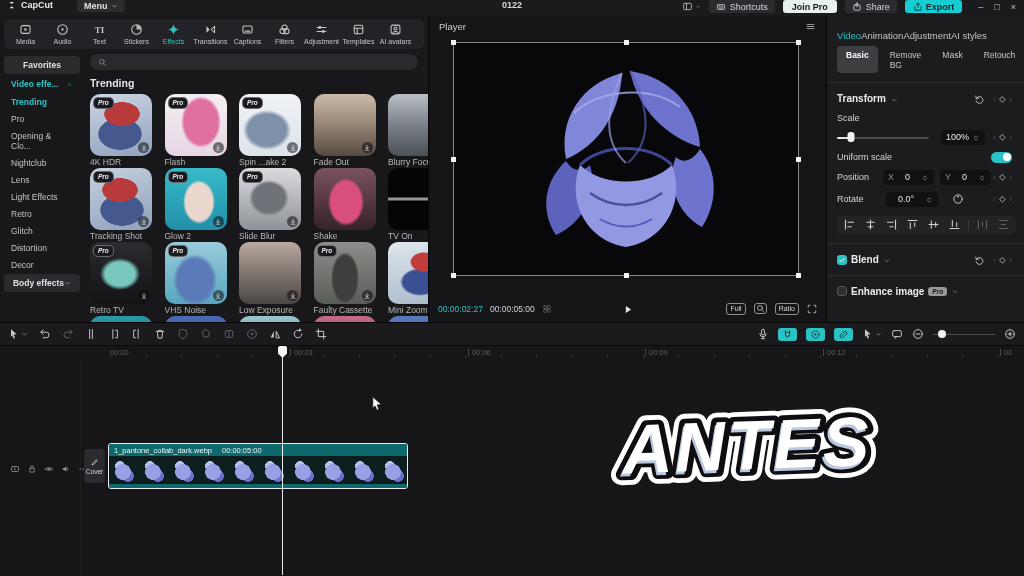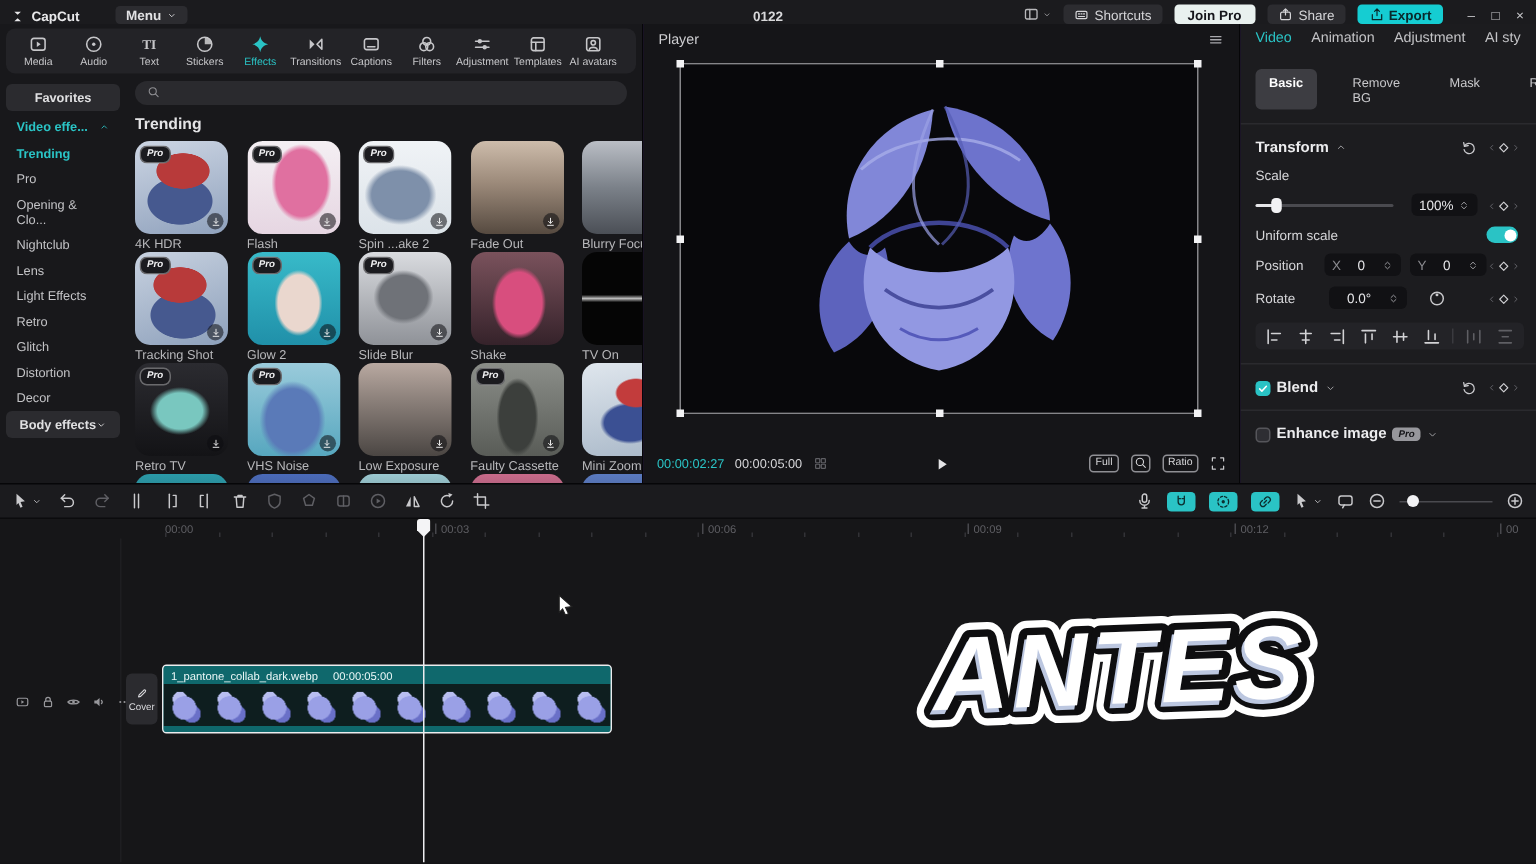--- a/index.html
+++ b/index.html
@@ -2,21 +2,21 @@
 <html><head>
 <meta charset="utf-8">
 <style>
 *{margin:0;padding:0;box-sizing:border-box}
 html,body{width:1024px;height:576px;background:#000;overflow:hidden}
 body{font-family:"Liberation Sans",sans-serif;-webkit-font-smoothing:antialiased}
 .app{position:relative;width:1024px;height:576px;background:#141416;color:#ddd;overflow:hidden}
 .ic{display:inline-block;vertical-align:middle;fill:none;stroke:currentColor;stroke-width:1.3;stroke-linecap:round;stroke-linejoin:round;flex-shrink:0}
 
 
-.titlebar{height:16px;background:#1b1b1e;display:flex;align-items:flex-end;padding:0 8px;gap:6px;font-size:9px;color:#c9c9cc;position:relative;z-index:6}
+.titlebar{height:16px;background:#1b1b1e;display:flex;align-items:flex-start;padding:0 8px;gap:6px;font-size:9px;color:#c9c9cc;position:relative;z-index:6}
 .logo{display:flex;align-items:center;gap:3px;font-weight:bold;color:#e8e8ea}
 .menu-btn{background:#2c2c30;border-radius:3px;height:12px;padding:0 7px;display:flex;align-items:center;gap:3px;font-weight:bold;margin-left:18px;color:#e2e2e4}
 .tb-center{position:absolute;left:0;right:0;text-align:center;font-weight:bold;color:#d8d8da;pointer-events:none}
 .tb-right{margin-left:auto;display:flex;align-items:center;gap:8px;z-index:2}
 .tb-chip{background:#2c2c30;border-radius:3px;height:13px;padding:0 7px;display:flex;align-items:center;gap:4px;color:#d5d5d8}
 .tb-joinpro{background:#e9f1ef;color:#15151a;font-weight:bold;border-radius:3px;height:13px;padding:0 9px;display:flex;align-items:center}
 .tb-export{background:#15cdd2;color:#09292b;font-weight:bold;border-radius:3px;height:13px;padding:0 8px;display:flex;align-items:center;gap:3px}
 .win-btns{display:flex;gap:11px;color:#c5c5c8;font-size:9px;margin-left:8px;align-items:center}
 
 
@@ -55,23 +55,23 @@
 .h-bl{left:-3px;bottom:-3px}.h-bm{left:calc(50% - 2.5px);bottom:-3px}.h-br{right:-3px;bottom:-3px}
 .player-controls{height:26px;display:flex;align-items:center;padding:0 9px;font-size:8.5px;color:#cfcfd2;position:relative;gap:7px}
 .pc-time{color:#2ac3c5}.pc-dur{color:#d6d6d9}
 .pc-center{position:absolute;left:50%;transform:translateX(-50%);color:#e4e4e6}
 .pc-right{margin-left:auto;display:flex;align-items:center;gap:8px}
 .boxed{border:1px solid #8f8f94;border-radius:3px;font-size:7px;padding:1px 3px;color:#d6d6d9;line-height:1.2}
 .dim{color:#5f5f64 !important}
 
 
 .inspector{flex:1;background:#1c1c1f;padding:4px 10px;font-size:9px;overflow:hidden;position:relative}
-.tabs{display:flex;gap:13px;align-items:flex-start;height:21px;font-size:9.5px;color:#c3c3c6;white-space:nowrap;overflow:hidden}
+.tabs{display:flex;align-items:flex-end;height:21px;font-size:9.5px;color:#c3c3c6;white-space:nowrap;overflow:hidden}
 .tab.active{color:#2ac3c5}
-.subtabs{display:flex;gap:15px;margin-top:5px}
+.subtabs{display:flex;gap:3px;margin-top:5px}
 .subtab{padding:3.5px 9px;border-radius:4px;color:#c9c9cc;font-size:8.5px}
 .subtab.active{background:#3d3d42;color:#fff;font-weight:bold}
 .insp-divider{border-top:1px solid #2a2a2e;margin:9px -10px 0}
 .sec-head{display:flex;align-items:center;gap:4px;margin-top:10px;font-size:10px;font-weight:bold;color:#ececee}
 .sec-icons{margin-left:auto;display:flex;align-items:center;gap:6px;color:#c9c9cc;font-weight:normal}
 .kf{display:flex;align-items:center;gap:0;color:#707075}
 .kf .mid{color:#cfcfd2}
 .row{display:flex;align-items:center;margin-top:7px;color:#cfcfd2}
 .lbl{font-size:9px;color:#d6d6d9}
 .slider{position:relative;width:92px;height:10px;margin-right:9px}

